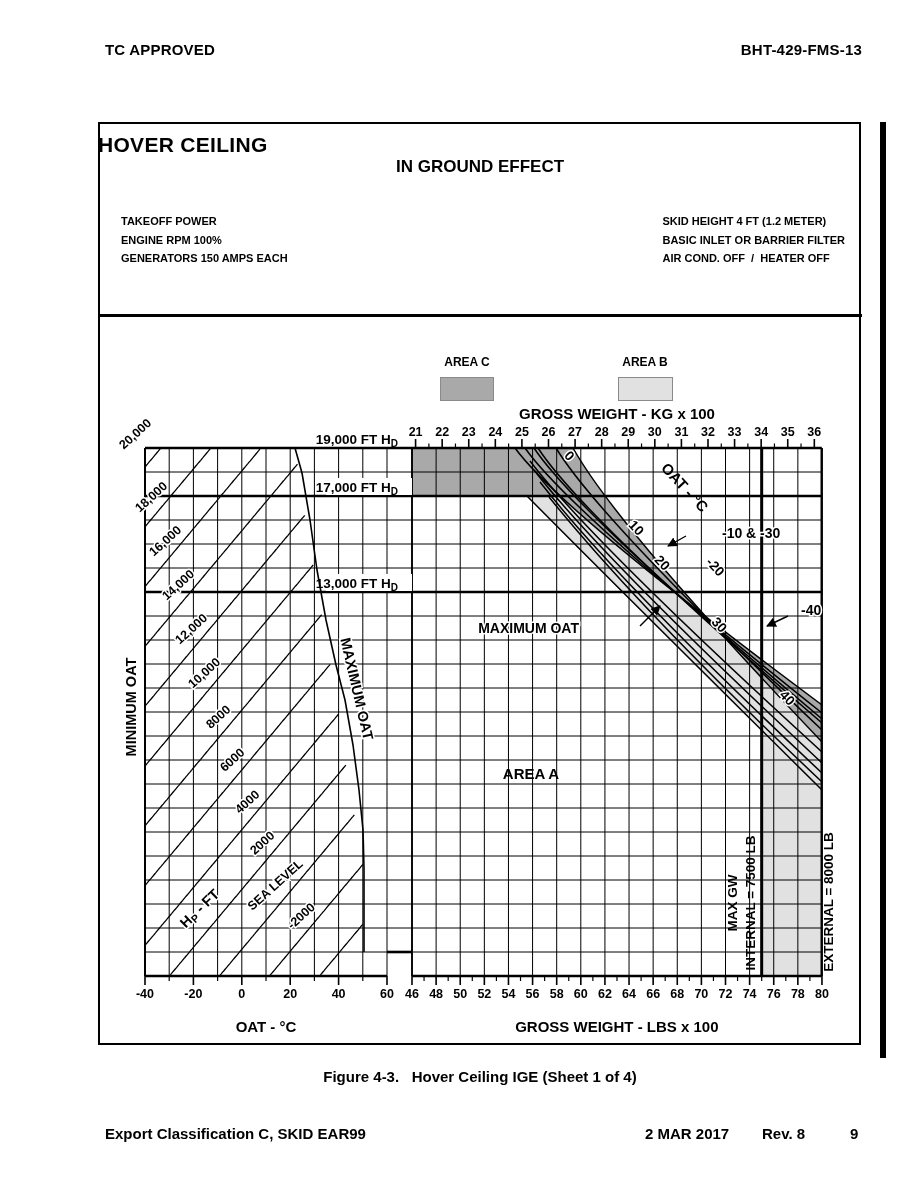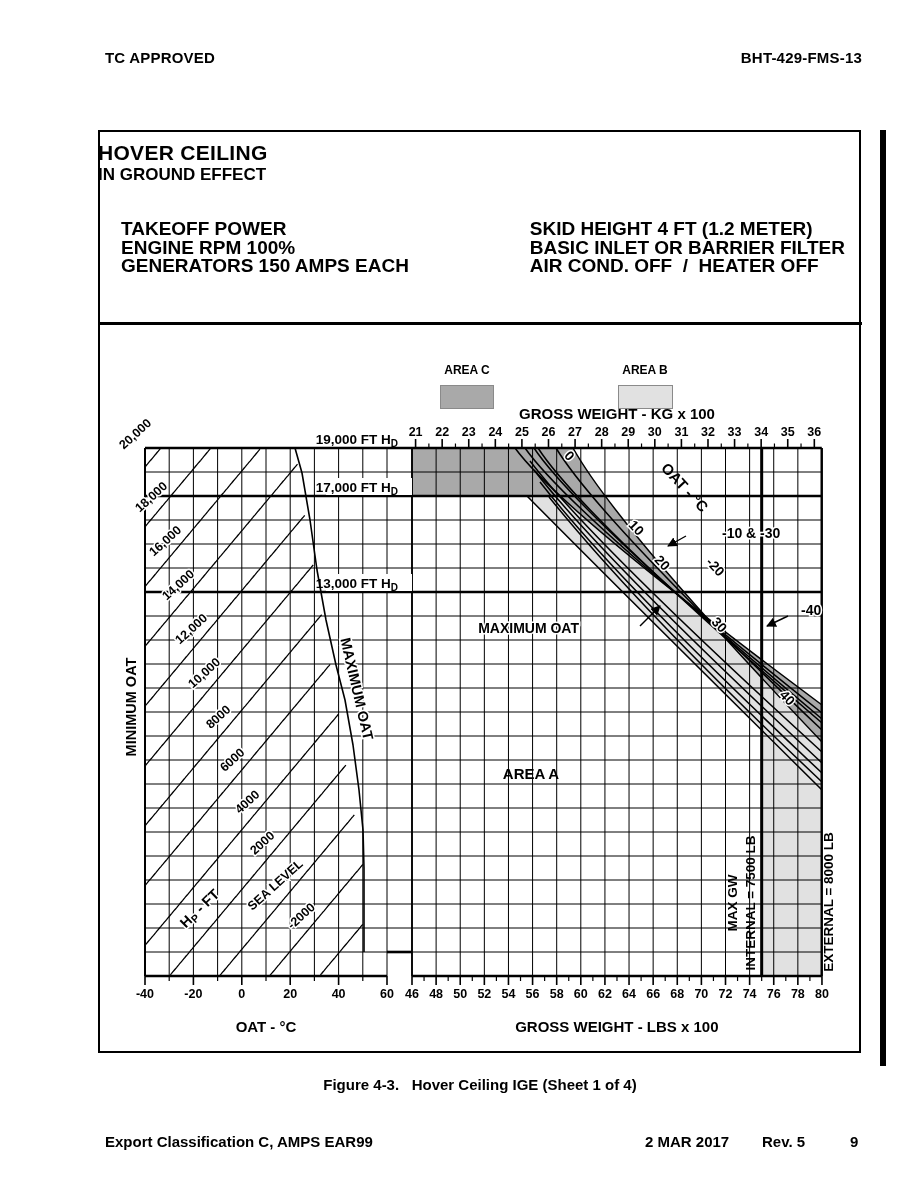--- a/index.html
+++ b/index.html
@@ -1,24 +1,24 @@
 <!DOCTYPE html>
 <html><head>
 <meta charset="utf-8">
 <style>
   html,body{margin:0;padding:0;background:#fff;}
   body{width:916px;height:1194px;position:relative;overflow:hidden;
        font-family:"Liberation Sans",sans-serif;font-weight:bold;color:#000;}
-  .abs{position:absolute;margin-top:8px;}
+  .abs{position:absolute;}
   #chart-svg{position:absolute;left:0;top:0;}
   .hdr{font-size:15px;letter-spacing:.2px;}
   .box{border:2.5px solid #000;}
   .ttl{font-size:21px;text-align:left;letter-spacing:.3px;}
-  .sub{font-size:17px;}
-  .cond{font-size:19px;line-height:18.5px;white-space:pre;}
+  .sub{font-size:17px;text-align:center;}
+  .cond{font-size:11px;line-height:18.5px;white-space:pre;}
   .legend-label{font-size:12px;text-align:center;}
   .swatch{border:1px solid #8a8a8a;}
   .caption{font-size:15px;text-align:center;}
   .ftr{font-size:15px;}
 </style>
 </head>
 <body>
 
 <div class="abs hdr" style="left:105px;top:41px;">TC APPROVED</div>
 <div class="abs hdr" style="right:54px;top:41px;">BHT-429-FMS-13</div>
@@ -304,16 +304,16 @@
       <text x="737" y="903" font-size="13.5" font-family="'Liberation Sans',sans-serif" font-weight="bold" text-anchor="middle" fill="#000" transform="rotate(-90 737 903)">MAX GW</text>
       <text x="755" y="903" font-size="13.5" font-family="'Liberation Sans',sans-serif" font-weight="bold" text-anchor="middle" fill="#000" transform="rotate(-90 755 903)">INTERNAL = 7500 LB</text>
       <text x="833" y="902" font-size="13.5" font-family="'Liberation Sans',sans-serif" font-weight="bold" text-anchor="middle" fill="#000" transform="rotate(-90 833 902)">EXTERNAL = 8000 LB</text>
     </g>
 </svg>
 
 <div class="abs caption" style="left:98px;top:1068px;width:764px;">
   <span>Figure 4-3.</span>&nbsp;&nbsp;&nbsp;<span>Hover Ceiling IGE (Sheet 1 of 4)</span>
 </div>
 
-<div class="abs ftr" style="left:105px;top:1125px;">Export Classification C, AMPS EAR99</div>
+<div class="abs ftr" style="left:105px;top:1125px;">Export Classification C, SKID EAR99</div>
 <div class="abs ftr" style="left:645px;top:1125px;">2 MAR 2017</div>
-<div class="abs ftr" style="left:762px;top:1125px;">Rev. 5</div>
+<div class="abs ftr" style="left:762px;top:1125px;">Rev. 8</div>
 <div class="abs ftr" style="left:850px;top:1125px;">9</div>
 
 </body></html>

